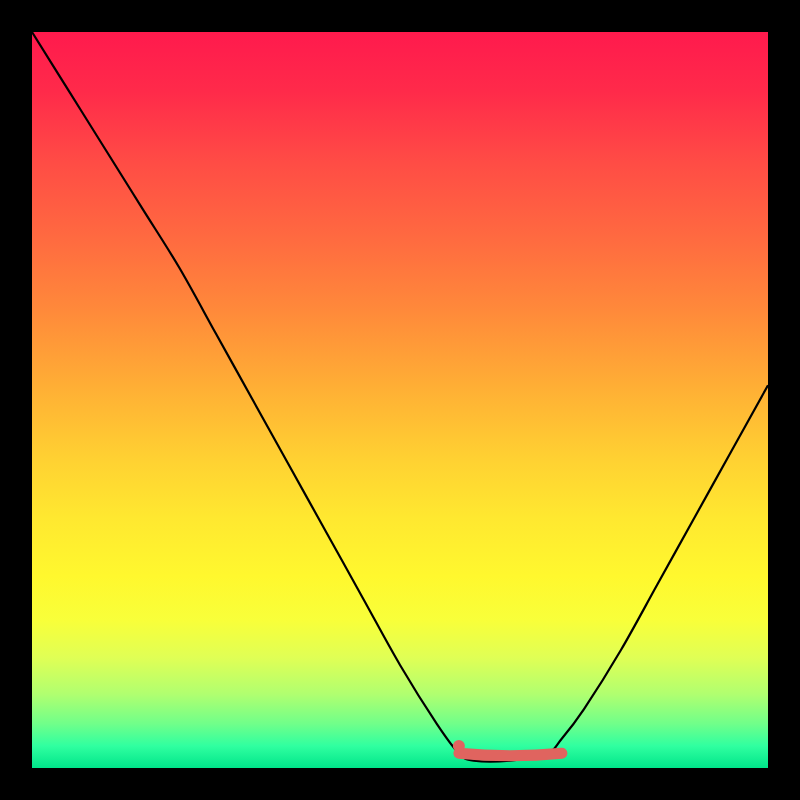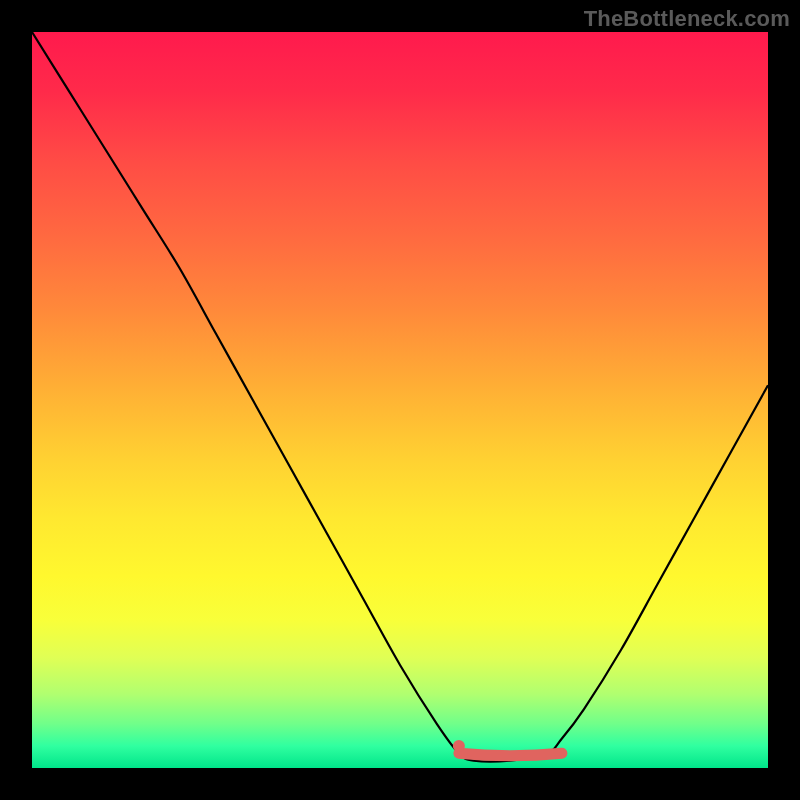--- a/index.html
+++ b/index.html
@@ -71,14 +71,13 @@
 <body>
 
 <div class="chart-container">
   <div class="plot-area">
     <svg class="curve-layer" viewBox="0 0 736 736" preserveAspectRatio="none">
       <path id="curve" class="curve-path" d="M 0 0 C 6.133333333333334 9.813333333333333 24.53333333333334 39.25333333333333 36.800000000000004 58.879999999999995 C 49.06666666666667 78.50666666666666 61.33333333333334 98.13333333333333 73.60000000000001 117.75999999999999 C 85.86666666666667 137.38666666666666 98.13333333333333 157.01333333333332 110.39999999999999 176.64 C 122.66666666666666 196.26666666666665 134.93333333333334 214.66666666666663 147.20000000000002 235.51999999999998 C 159.4666666666667 256.37333333333333 171.73333333333335 279.68000000000006 184 301.76000000000005 C 196.26666666666665 323.84000000000003 208.53333333333333 345.92 220.79999999999998 368 C 233.06666666666663 390.08 245.3333333333333 412.16 257.59999999999997 434.24 C 269.8666666666666 456.32 282.1333333333334 478.40000000000003 294.40000000000003 500.48 C 306.6666666666667 522.5600000000001 318.93333333333334 544.64 331.2 566.72 C 343.46666666666664 588.8000000000001 355.73333333333335 612.1066666666667 368 632.96 C 380.26666666666665 653.8133333333334 394.9866666666667 677.12 404.8 691.84 C 414.61333333333334 706.5600000000001 420.74666666666667 715.1466666666666 426.88 721.28 C 433.0133333333333 727.4133333333333 433.0133333333333 727.4133333333333 441.59999999999997 728.64 C 450.1866666666666 729.8666666666667 466.1333333333334 729.8666666666667 478.40000000000003 728.64 C 490.6666666666667 727.4133333333333 506.6133333333333 724.96 515.1999999999999 721.28 C 523.7866666666666 717.5999999999999 523.7866666666666 713.92 529.92 706.56 C 536.0533333333333 699.1999999999999 542.1866666666666 691.84 552 677.12 C 561.8133333333334 662.4 576.5333333333334 639.0933333333334 588.8000000000001 618.24 C 601.0666666666667 597.3866666666667 613.3333333333334 574.08 625.6 552 C 637.8666666666667 529.92 650.1333333333333 507.84 662.4 485.76 C 674.6666666666666 463.68 686.9333333333333 441.59999999999997 699.1999999999999 419.52 C 711.4666666666666 397.44 729.8666666666667 364.32 736 353.28"></path>
       <path id="band" class="optimal-band" d="M 426.88 721.28 Q 478.4 726.28 529.92 721.28"></path>
       <circle id="dot" class="marker-dot" r="6" cx="426.88" cy="713.92"></circle>
     </svg>
   </div>
-  <div class="watermark">TheBottleneck.com</div>
 </div>
 
 </body></html>

